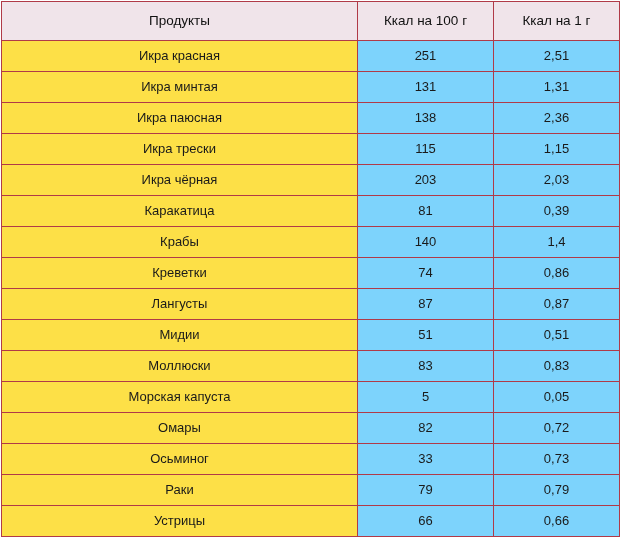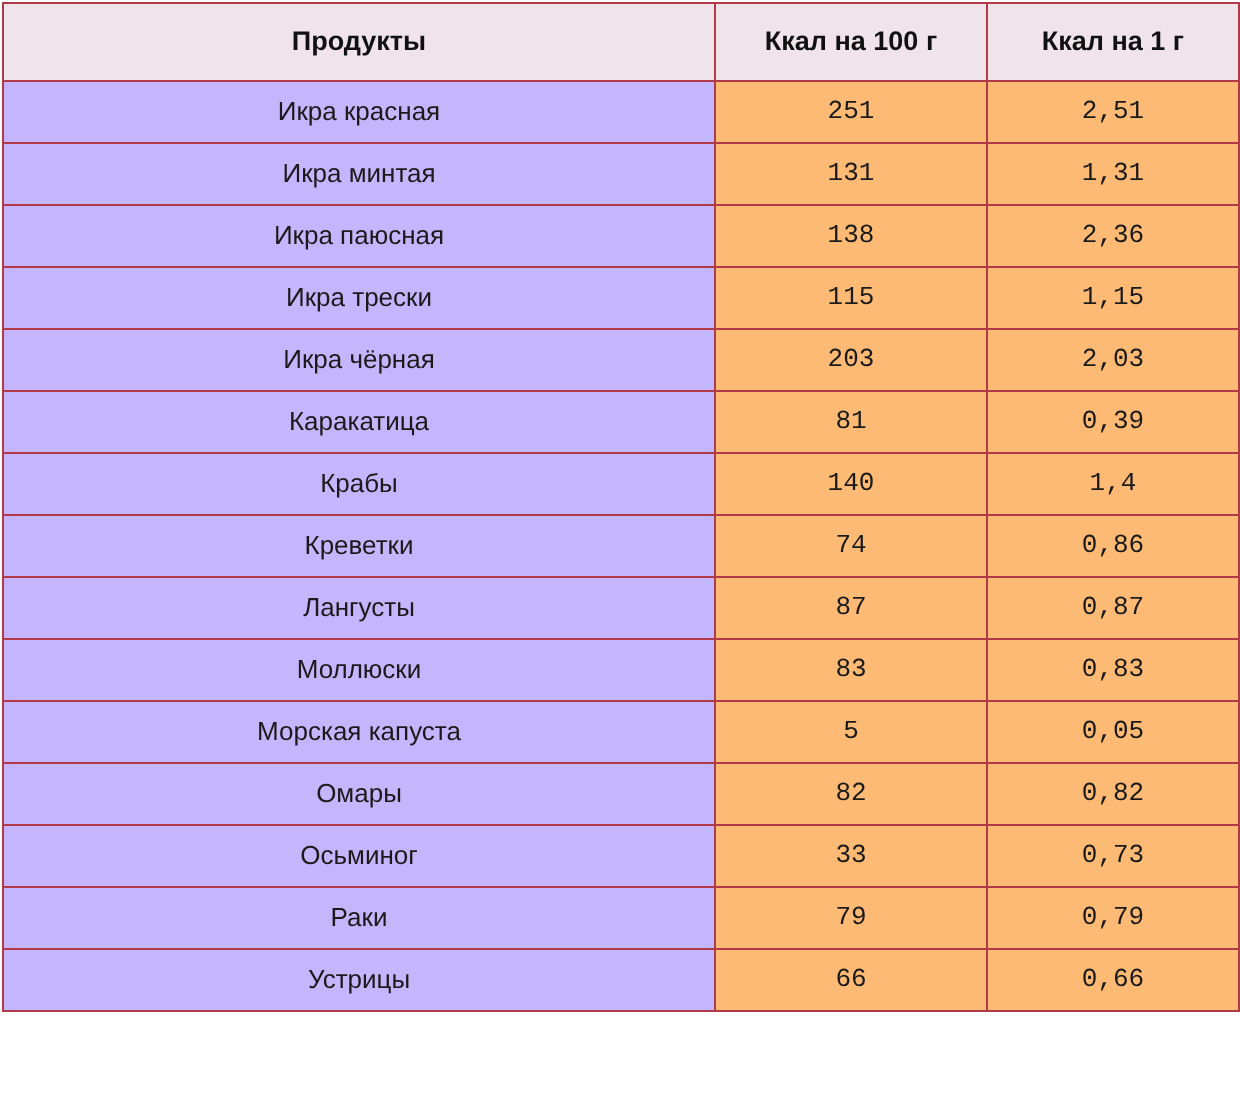--- a/index.html
+++ b/index.html
@@ -37,32 +37,31 @@
     color: #1a1a1a;
     text-align: center;
     padding: 0;
     height: 30px;
     line-height: 30px;
     white-space: nowrap;
     overflow: hidden;
   }
   table.calorie-table thead th {
     background: #f0e4ea;
-    font-weight: bold;
+    font-weight: normal;
     font-size: 13.5px;
     height: 38px;
     line-height: 38px;
     color: #111111;
   }
   table.calorie-table tbody td.product-cell {
-    background: #c4b5fd;
+    background: #fde047;
   }
   table.calorie-table tbody td.value-cell {
-    background: #fdba74;
-    font-family: Liberation Mono, monospace;
+    background: #7dd3fc;
   }
 </style>
 </head>
 <body>
 
 <div class="table-wrap">
   <table class="calorie-table">
     <colgroup>
       <col class="col-product">
       <col class="col-kcal100">
@@ -115,33 +114,38 @@
         <td class="product-cell">Креветки</td>
         <td class="value-cell">74</td>
         <td class="value-cell">0,86</td>
       </tr>
       <tr>
         <td class="product-cell">Лангусты</td>
         <td class="value-cell">87</td>
         <td class="value-cell">0,87</td>
       </tr>
       <tr>
+        <td class="product-cell">Мидии</td>
+        <td class="value-cell">51</td>
+        <td class="value-cell">0,51</td>
+      </tr>
+      <tr>
         <td class="product-cell">Моллюски</td>
         <td class="value-cell">83</td>
         <td class="value-cell">0,83</td>
       </tr>
       <tr>
         <td class="product-cell">Морская капуста</td>
         <td class="value-cell">5</td>
         <td class="value-cell">0,05</td>
       </tr>
       <tr>
         <td class="product-cell">Омары</td>
         <td class="value-cell">82</td>
-        <td class="value-cell">0,82</td>
+        <td class="value-cell">0,72</td>
       </tr>
       <tr>
         <td class="product-cell">Осьминог</td>
         <td class="value-cell">33</td>
         <td class="value-cell">0,73</td>
       </tr>
       <tr>
         <td class="product-cell">Раки</td>
         <td class="value-cell">79</td>
         <td class="value-cell">0,79</td>

